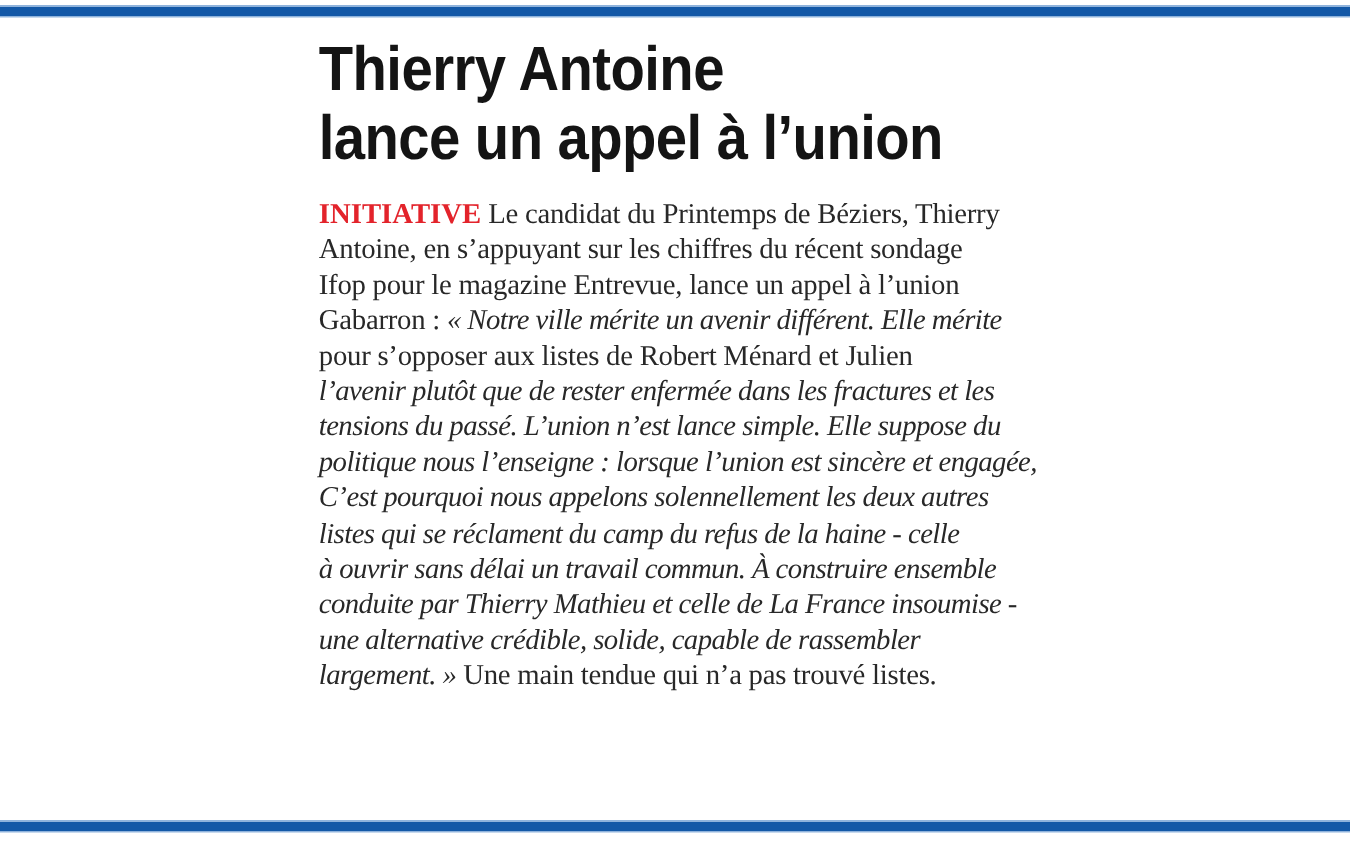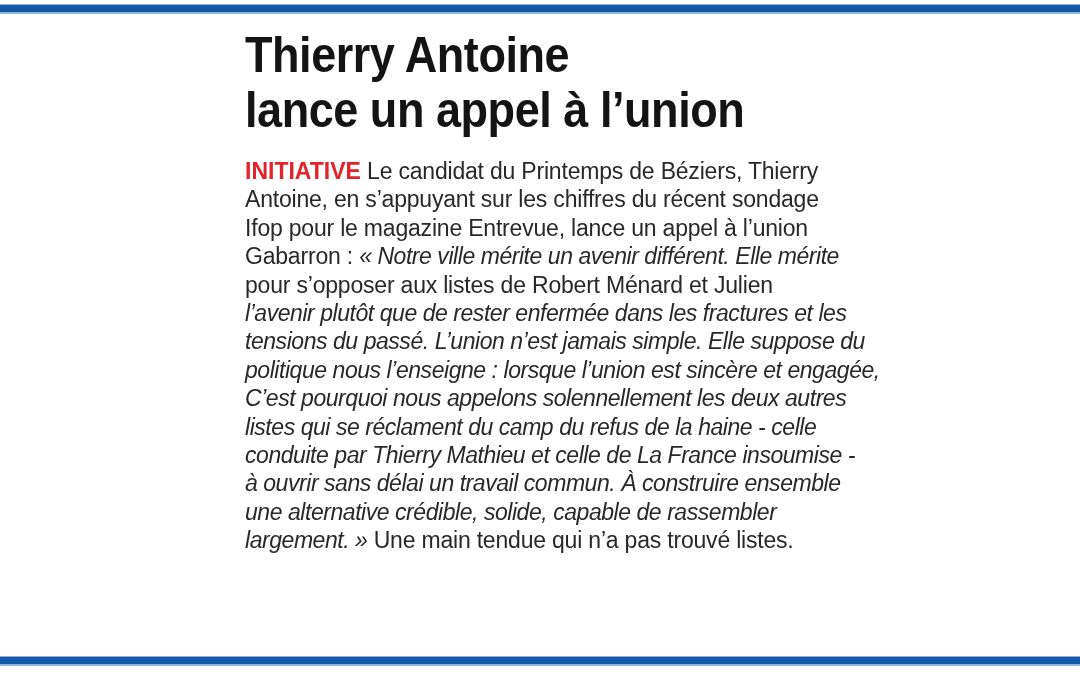--- a/index.html
+++ b/index.html
@@ -31,21 +31,21 @@
       var(--rule-blue-light) 0 15%,
       var(--rule-blue) 15% 85%,
       var(--rule-blue-light) 85% 100%
     );
   }
   .rule-top { top: 4px; }
   .rule-bottom { top: 656px; }
 
   .article {
     position: absolute;
-    left: 245px; top: 28px;
+    left: 255px; top: 28px;
     width: 780px;
   }
   .headline {
     margin: 0;
     font-weight: bold;
     font-size: 50px;
     line-height: 55px;
     letter-spacing: -0.5px;
     color: var(--headline-color);
     white-space: nowrap;
@@ -54,21 +54,21 @@
   }
   .body-text {
     position: absolute;
     left: 0; top: 129px;  
     font-size: 23px;
     line-height: 28.4px;
     letter-spacing: -0.2px;
     color: var(--body-color);
     white-space: nowrap;
   }
-  .body-line { white-space: nowrap; }
+  .body-line { white-space: nowrap; font-family: Liberation Serif, serif; }
   .seg-kicker {
     color: var(--kicker-red);
     font-weight: bold;
     letter-spacing: 0;
   }
   .seg-normal { font-style: normal; }
   .seg-quote  { font-style: italic; letter-spacing: -0.45px; }
 </style>
 </head>
 <body>
@@ -82,25 +82,25 @@
         <div>lance un appel à l’union</div>
       </h1>
 
     <div class="body-text">
         <div class="body-line"><span class="seg-kicker">INITIATIVE</span><span class="seg-normal"> Le candidat du Printemps de Béziers, Thierry</span></div>
         <div class="body-line"><span class="seg-normal">Antoine, en s’appuyant sur les chiffres du récent sondage</span></div>
         <div class="body-line"><span class="seg-normal">Ifop pour le magazine Entrevue, lance un appel à l’union</span></div>
         <div class="body-line"><span class="seg-normal">Gabarron : </span><span class="seg-quote">« Notre ville mérite un avenir différent. Elle mérite</span></div>
         <div class="body-line"><span class="seg-normal">pour s’opposer aux listes de Robert Ménard et Julien</span></div>
         <div class="body-line"><span class="seg-quote">l’avenir plutôt que de rester enfermée dans les fractures et les</span></div>
-        <div class="body-line"><span class="seg-quote">tensions du passé. L’union n’est jamais simple. Elle suppose du</span></div>
+        <div class="body-line"><span class="seg-quote">tensions du passé. L’union n’est lance simple. Elle suppose du</span></div>
         <div class="body-line"><span class="seg-quote">politique nous l’enseigne : lorsque l’union est sincère et engagée,</span></div>
         <div class="body-line"><span class="seg-quote">C’est pourquoi nous appelons solennellement les deux autres</span></div>
         <div class="body-line"><span class="seg-quote">listes qui se réclament du camp du refus de la haine - celle</span></div>
+        <div class="body-line"><span class="seg-quote">à ouvrir sans délai un travail commun. À construire ensemble</span></div>
         <div class="body-line"><span class="seg-quote">conduite par Thierry Mathieu et celle de La France insoumise -</span></div>
-        <div class="body-line"><span class="seg-quote">à ouvrir sans délai un travail commun. À construire ensemble</span></div>
         <div class="body-line"><span class="seg-quote">une alternative crédible, solide, capable de rassembler</span></div>
         <div class="body-line"><span class="seg-quote">largement. »</span><span class="seg-normal"> Une main tendue qui n’a pas trouvé listes.</span></div>
       </div>
   </article>
 
   <div class="rule rule-bottom"></div>
 </div>
 
 </body></html>

